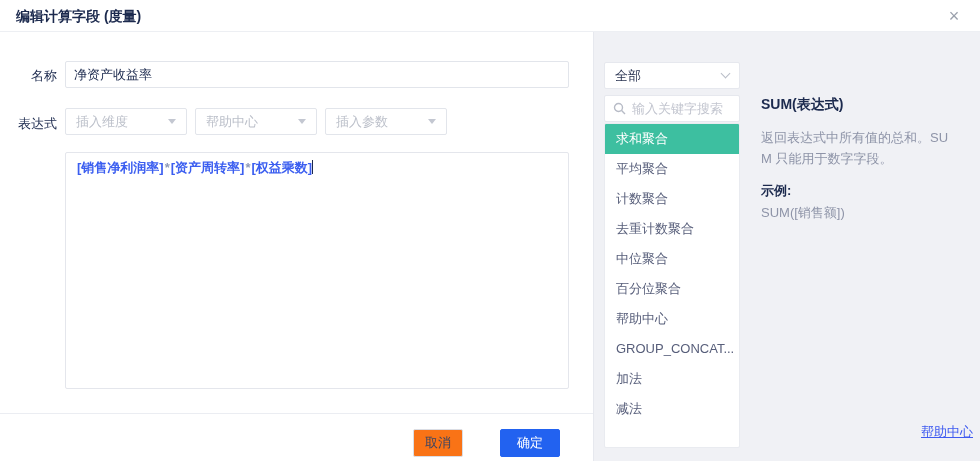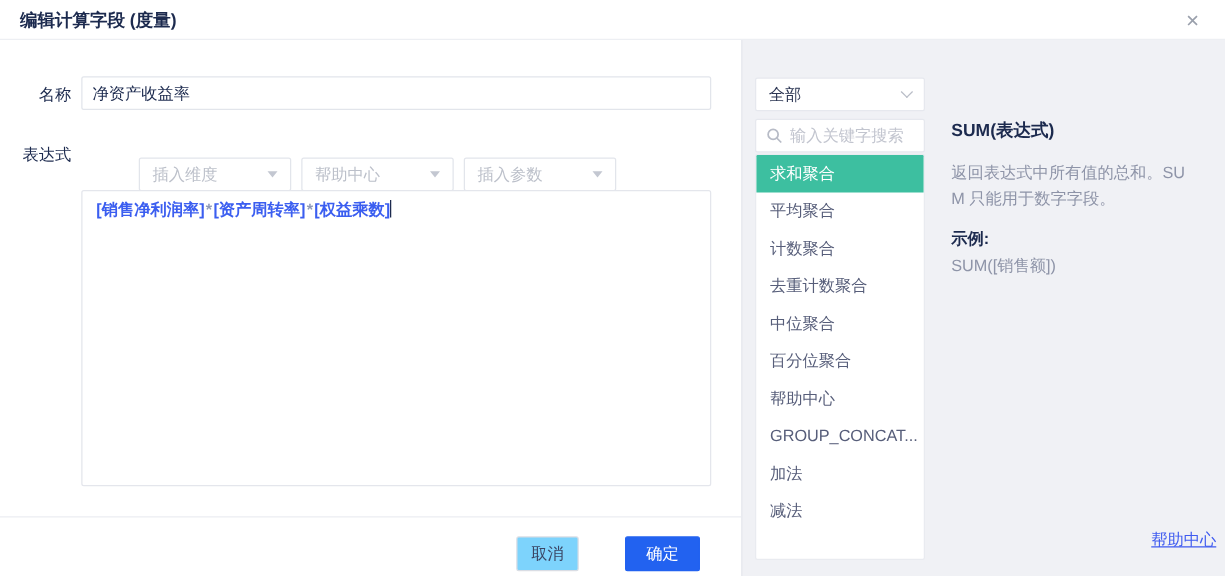--- a/index.html
+++ b/index.html
@@ -11,33 +11,33 @@
   .header { position: absolute; left: 0; top: 0; width: 980px; height: 32px; border-bottom: 1px solid #edeff3; background: #fff; }
   .title { position: absolute; left: 16px; top: 8px; font-size: 14px; font-weight: 600; color: #1c2a4e; }
   .close { position: absolute; right: 16px; top: 4px; font-size: 18px; color: #9aa0ac; cursor: pointer; line-height: 24px; width: 20px; text-align: center; }
 
   
   .left-section { position: absolute; left: 0; top: 32px; width: 593px; height: 429px; background: #fff; }
   .field-label { position: absolute; font-size: 13px; color: #1c2a4e; text-align: right; width: 40px; }
   .lbl-name { left: 17px; top: 35px; }
   .lbl-expr { left: 10px; top: 83px; width: 47px; }
   .name-input { position: absolute; left: 65px; top: 29px; width: 504px; height: 27px; border: 1px solid #e2e5eb; border-radius: 2px; font-family: inherit; font-size: 13px; color: #1c2a4e; padding: 0 8px; outline: none; background: #fff; }
-  .dropdown { position: absolute; top: 94px; width: 122px; height: 27px; border: 1px solid #e2e5eb; border-radius: 2px; background: #fff; display: flex; align-items: center; padding: 0 10px; cursor: pointer; margin-left: 46px; }
+  .dropdown { position: absolute; top: 76px; width: 122px; height: 27px; border: 1px solid #e2e5eb; border-radius: 2px; background: #fff; display: flex; align-items: center; padding: 0 10px; cursor: pointer; }
   .dd1 { left: 65px; } .dd2 { left: 195px; } .dd3 { left: 325px; }
   .dd-text { font-size: 13px; color: #bcc0ca; flex: 1; }
   .caret { width: 0; height: 0; border-left: 4px solid transparent; border-right: 4px solid transparent; border-top: 5px solid #c3c7d1; }
   .formula-box { position: absolute; left: 65px; top: 120px; width: 504px; height: 237px; border: 1px solid #e4e6ec; border-radius: 2px; background: #fff; padding: 5px 11px; font-size: 13px; line-height: 19px; cursor: text; }
   .expr-field { color: #3b5ef0; font-weight: 600; }
   .expr-op { color: #8f9ab8; font-weight: 600; padding: 0 1px; }
   .text-cursor { display: inline-block; width: 1px; height: 14px; background: #1c2a4e; vertical-align: -2px; }
 
   
   .footer { position: absolute; left: 0; top: 381px; width: 593px; height: 48px; border-top: 1px solid #ebedf2; background: #fff; }
   .btn { position: absolute; top: 15px; height: 28px; border-radius: 2px; font-family: inherit; font-size: 13px; cursor: pointer; }
-  .btn-cancel { left: 413px; width: 50px; background: #7dd3fc; border: 1px solid #dadde4; color: #3a4463; }
+  .btn-cancel { left: 413px; width: 50px; background: #f97316; border: 1px solid #dadde4; color: #3a4463; }
   .btn-ok { left: 500px; width: 60px; background: #2262f0; border: 1px solid #2262f0; color: #fff; }
 
   
   .right-section { position: absolute; left: 593px; top: 32px; width: 387px; height: 429px; background: #f0f1f5; border-left: 1px solid #e6e8ee; }
   .cat-dropdown { position: absolute; left: 10px; top: 30px; width: 136px; height: 27px; background: #fff; border: 1px solid #e6e8ee; border-radius: 2px; display: flex; align-items: center; padding: 0 10px; cursor: pointer; }
   .cat-text { font-size: 13px; color: #2a3452; flex: 1; }
   .chevron { width: 7px; height: 7px; border-right: 1px solid #b9bdc7; border-bottom: 1px solid #b9bdc7; transform: rotate(45deg); margin-top: -4px; }
   .search-box { position: absolute; left: 10px; top: 63px; width: 136px; height: 27px; background: #fff; border: 1px solid #e6e8ee; border-radius: 2px; display: flex; align-items: center; padding: 0 8px; }
   .search-box svg { flex: none; margin-right: 6px; }
   .search-input { border: none; outline: none; flex: 1; min-width: 0; font-family: inherit; font-size: 13px; color: #2a3452; background: transparent; }

